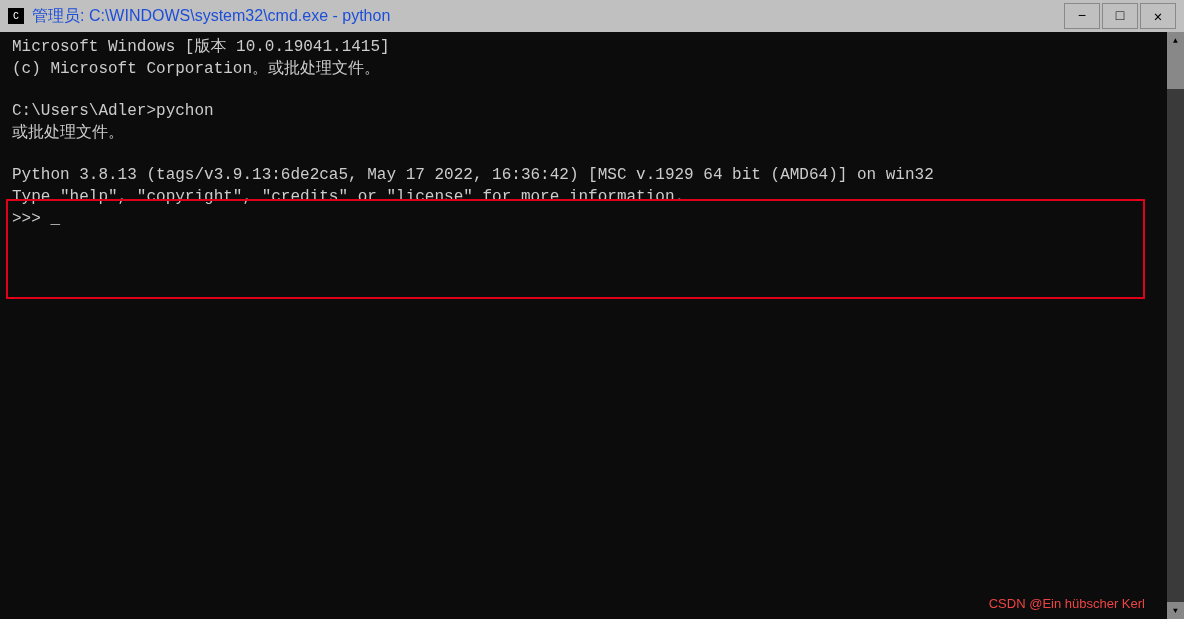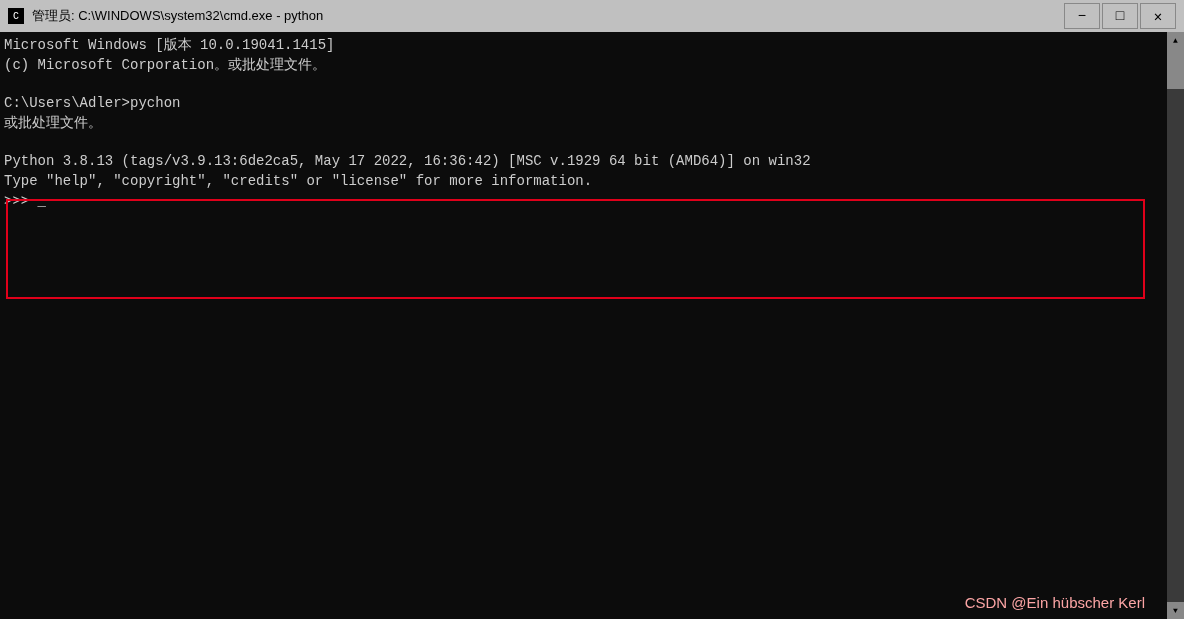--- a/index.html
+++ b/index.html
@@ -33,22 +33,22 @@
       align-items: center;
       justify-content: center;
       font-size: 10px;
       color: #fff;
       flex-shrink: 0;
     }
 
     .title-bar-text {
       flex: 1;
       font-family: 'Microsoft YaHei', SimSun, sans-serif;
-      font-size: 13px;
-      color: #000000;
+      font-size: 16px;
+      color: #1d4ed8;
     }
 
     .title-bar-controls {
       display: flex;
       gap: 2px;
     }
 
     .title-btn {
       width: 36px;
       height: 26px;
@@ -66,23 +66,23 @@
     .terminal-wrapper {
       flex: 1;
       display: flex;
       overflow: hidden;
     }
 
     .terminal-content {
       flex: 1;
       background: #0c0c0c;
       color: #cccccc;
-      font-size: 14px;
+      font-size: 16px;
       line-height: 1.4;
-      padding: 4px 4px;
+      padding: 4px 12px;
       overflow: hidden;
       font-family: 'Courier New', Consolas, monospace;
     }
 
     .terminal-line {
       white-space: pre;
       min-height: 19px;
     }
 
     .scrollbar {
@@ -131,22 +131,22 @@
       position: relative;
       flex: 1;
       display: flex;
       flex-direction: column;
     }
 
     .watermark {
       position: absolute;
       bottom: 8px;
       right: 22px;
-      color: #fca5a5;
-      font-size: 15px;
+      color: #ef4444;
+      font-size: 13px;
       font-family: 'Microsoft YaHei', Arial, sans-serif;
       white-space: nowrap;
     }
   </style>
 </head>
 <body>
 
 <div class="title-bar">
   <div class="title-bar-icon">C</div>
   <span class="title-bar-text">管理员: C:\WINDOWS\system32\cmd.exe - python</span>

